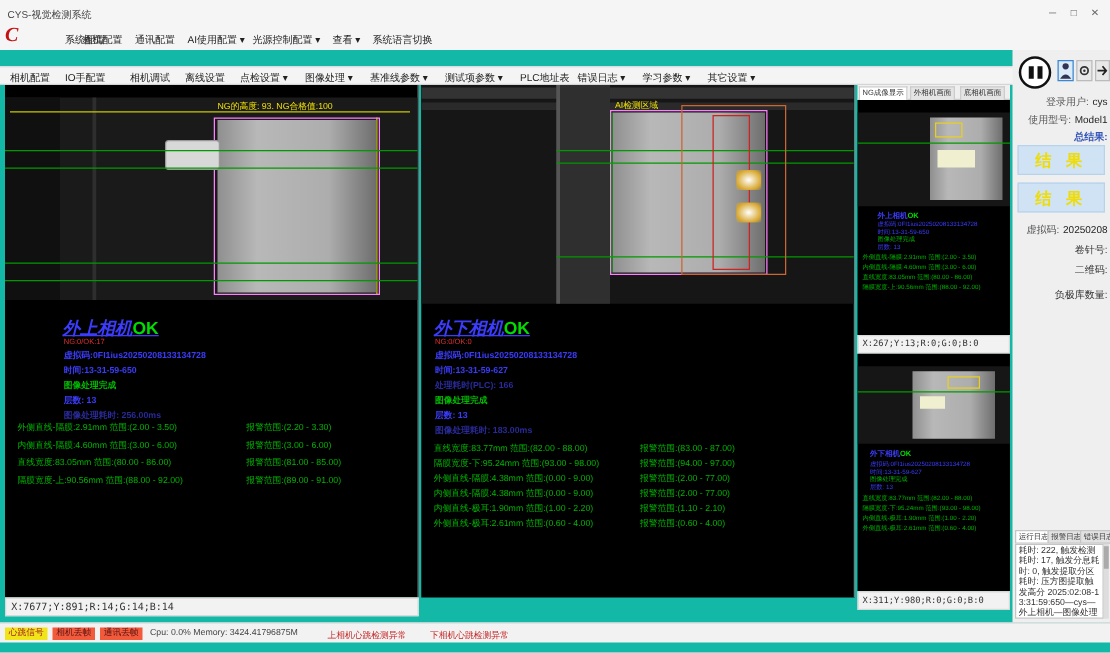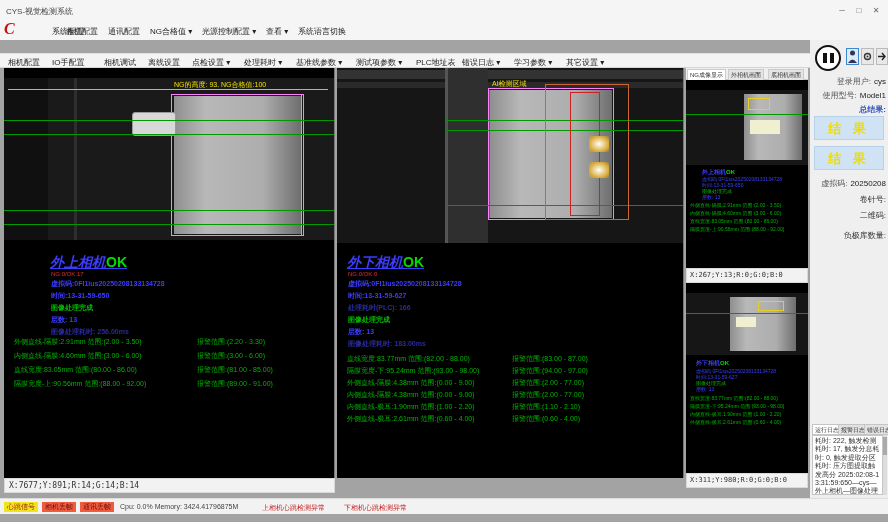--- a/index.html
+++ b/index.html
@@ -1,19 +1,19 @@
 <!DOCTYPE html>
 <html><head>
 <meta charset="utf-8">
 <style>
   * { margin:0; padding:0; box-sizing:border-box; }
   html,body { width:888px; height:522px; overflow:hidden;
     font-family:"Liberation Sans","DejaVu Sans",sans-serif; background:#ececec; }
   .abs { position:absolute; }
-  #stage { position:relative; width:888px; height:522px; background:#a3a3a3; }
+  #stage { position:relative; width:888px; height:522px; background:#14b8a6; }
 
   
   #titlebar { left:0; top:0; width:888px; height:20px; background:#f5f5f5; }
   #window-title { left:6px; top:6px; font-size:8px; color:#444; }
   .winbtn { top:4px; width:16px; height:13px; font-size:8px; color:#666;
     text-align:center; line-height:13px; cursor:default; }
   #menubar { left:0; top:20px; width:888px; height:20px; background:#f5f5f5; }
   #logo { left:4px; top:0px; font-size:16px; font-style:italic; font-weight:bold;
     color:#c41212; font-family:"Liberation Serif","DejaVu Serif",serif; }
   .menu-item { top:6px; font-size:8px; color:#222; white-space:nowrap; }
@@ -102,34 +102,34 @@
     <div class="abs winbtn" style="right:38px;">─</div>
     <div class="abs winbtn" style="right:21px;">□</div>
     <div class="abs winbtn" style="right:4px;">✕</div>
   </div>
 
   <div class="abs" id="menubar">
     <div class="abs" id="logo">C</div>
     <div class="abs menu-item" style="left:24px;margin-left:28px;">系统配置</div>
     <div class="abs menu-item" style="left:66px;">相机配置</div>
     <div class="abs menu-item" style="left:108px;">通讯配置</div>
-    <div class="abs menu-item" style="left:150px;">NG合格值 ▾</div>
+    <div class="abs menu-item" style="left:150px;">AI使用配置 ▾</div>
     <div class="abs menu-item" style="left:202px;">光源控制配置 ▾</div>
     <div class="abs menu-item" style="left:266px;">查看 ▾</div>
     <div class="abs menu-item" style="left:298px;">系统语言切换</div>
   </div>
 
 
   <div class="abs" id="toolbar">
     <div class="abs tool-item" style="left:8px;">相机配置</div>
     <div class="abs tool-item" style="left:52px;">IO手配置</div>
     <div class="abs tool-item" style="left:104px;">相机调试</div>
     <div class="abs tool-item" style="left:148px;">离线设置</div>
     <div class="abs tool-item" style="left:192px;">点检设置 ▾</div>
-    <div class="abs tool-item" style="left:244px;">处理耗时 ▾</div>
+    <div class="abs tool-item" style="left:244px;">图像处理 ▾</div>
     <div class="abs tool-item" style="left:296px;">基准线参数 ▾</div>
     <div class="abs tool-item" style="left:356px;">测试项参数 ▾</div>
     <div class="abs tool-item" style="left:416px;">PLC地址表</div>
     <div class="abs tool-item" style="left:462px;">错误日志 ▾</div>
     <div class="abs tool-item" style="left:514px;">学习参数 ▾</div>
     <div class="abs tool-item" style="left:566px;">其它设置 ▾</div>
   </div>
 
   <div class="abs view" id="view-center">
     <div class="abs" style="left:0;top:0;width:347px;height:175px;background:#161616;"></div>

